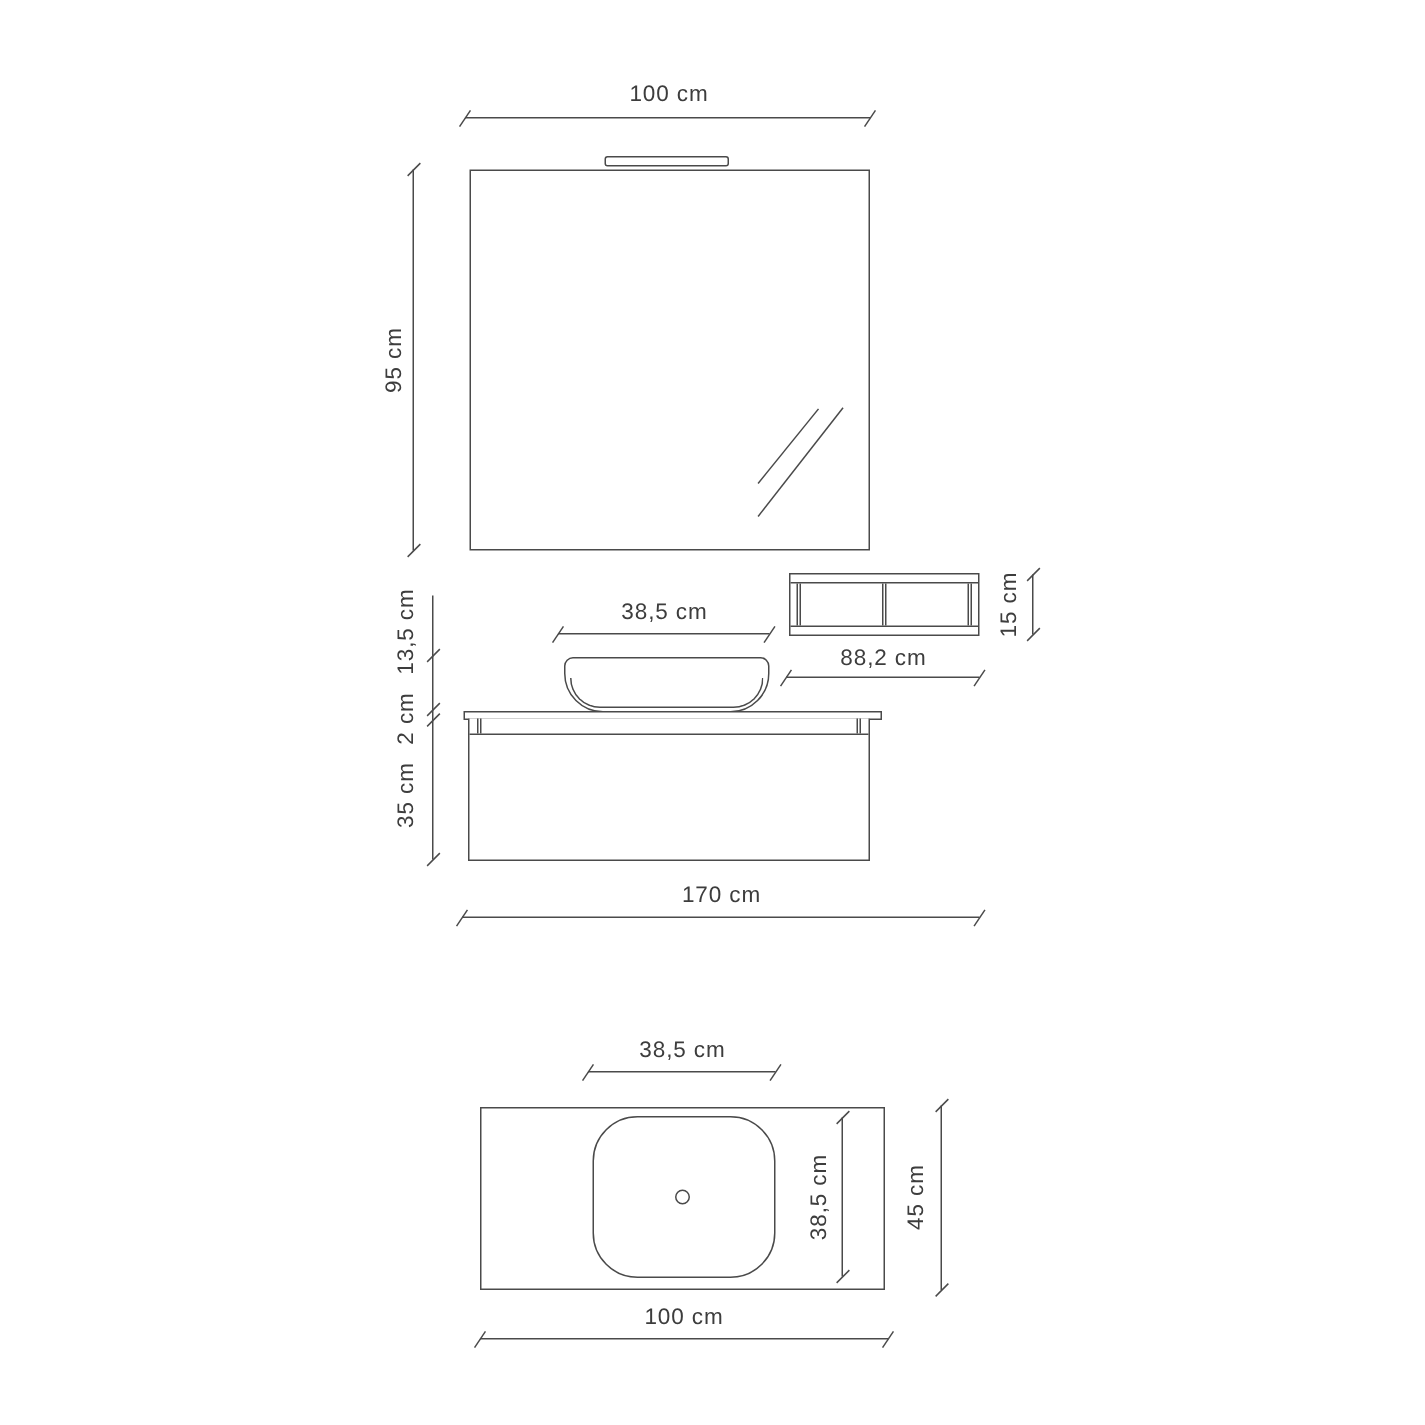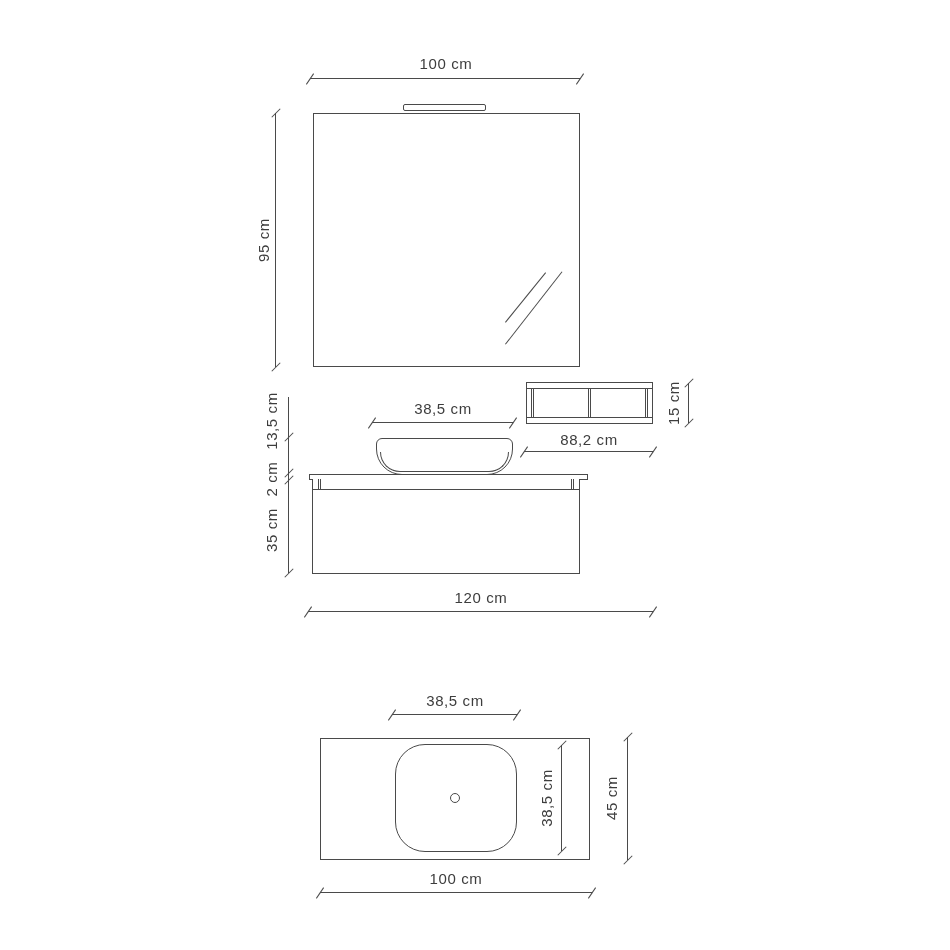--- a/index.html
+++ b/index.html
@@ -119,21 +119,21 @@
     <span class="tick te"></span>
   </div>
   <div class="vlabel" style="left:271px;top:421px">13,5 cm</div>
   <div class="vlabel" style="left:271px;top:479px">2 cm</div>
   <div class="vlabel" style="left:271px;top:530px">35 cm</div>
 
   <div class="dim-h" style="left:308px;top:611px;width:345px">
     <span class="tick ts"></span>
     <span class="tick te"></span>
   </div>
-  <div class="hlabel" style="left:481px;top:597px">120 cm</div>
+  <div class="hlabel" style="left:481px;top:597px">170 cm</div>
 
   <div class="dim-h" style="left:392px;top:714px;width:125px">
     <span class="tick ts"></span>
     <span class="tick te"></span>
   </div>
   <div class="hlabel" style="left:455px;top:700px">38,5 cm</div>
 
   <div class="outline counter-plan"></div>
   <div class="outline basin-plan"></div>
   <div class="outline drain"></div>

